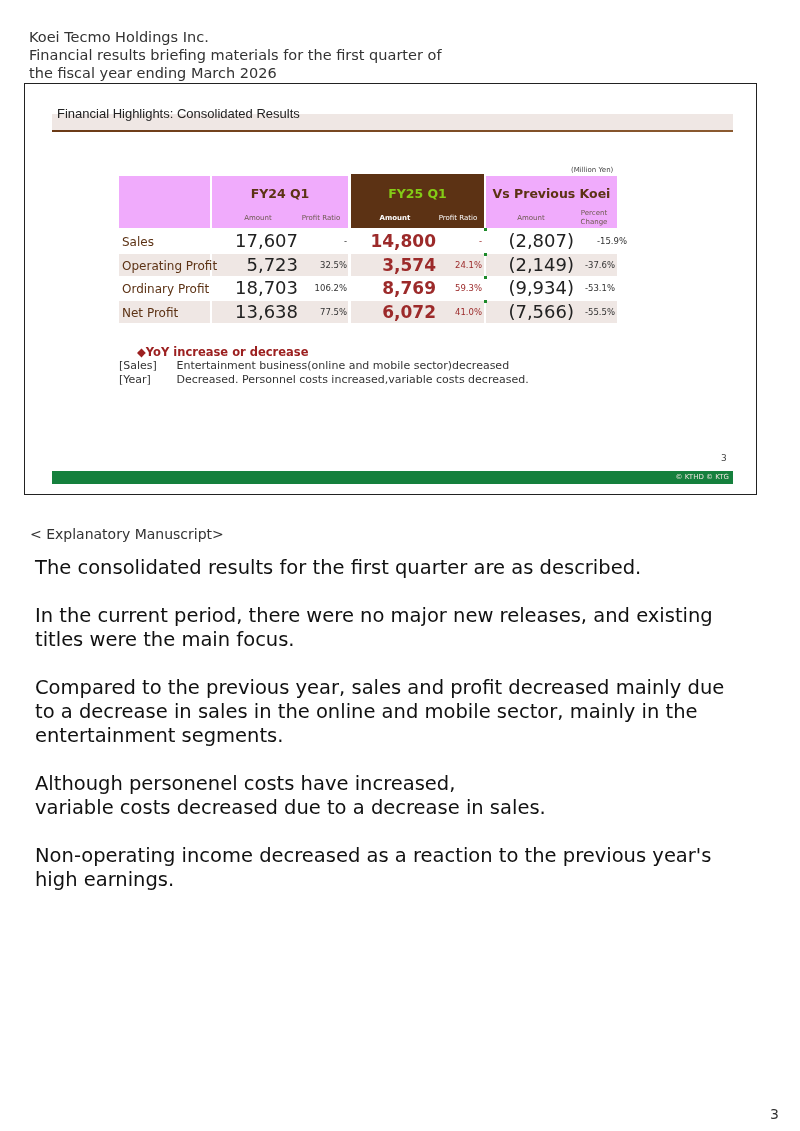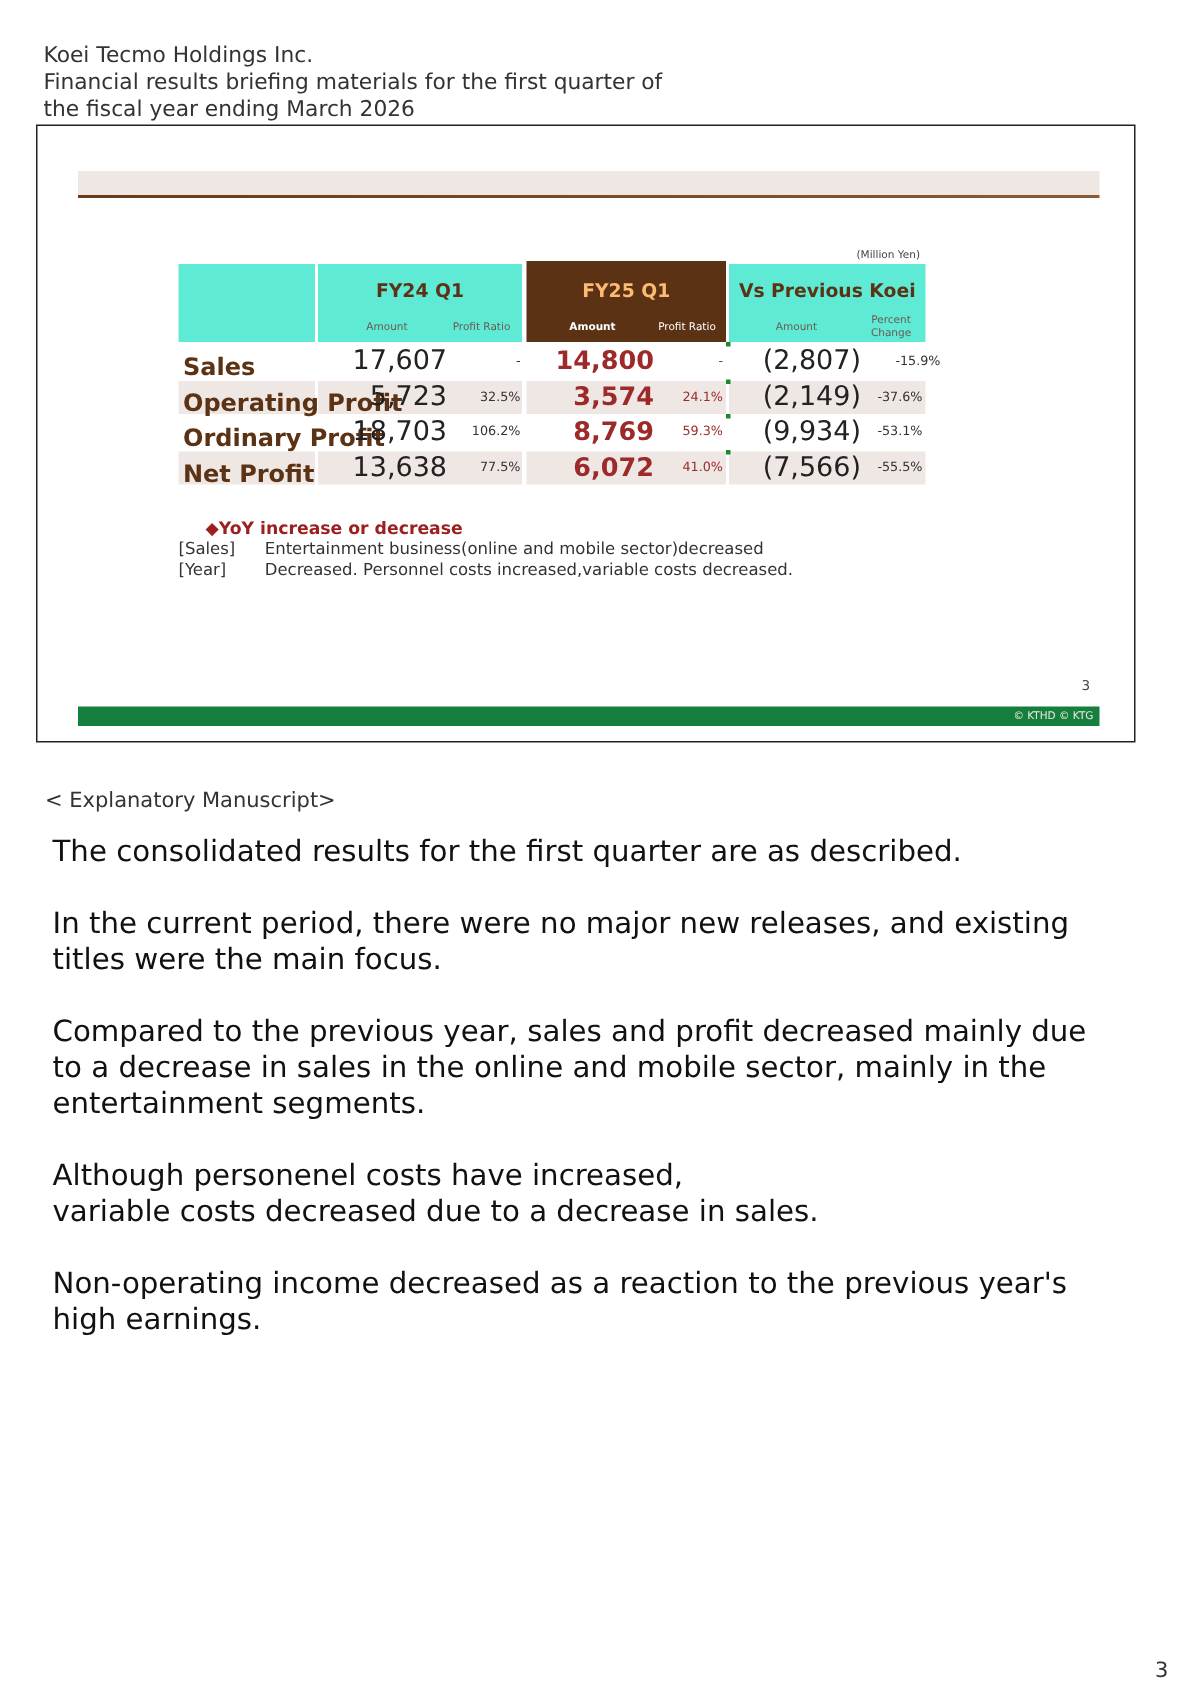--- a/index.html
+++ b/index.html
@@ -24,39 +24,39 @@
     background: linear-gradient(to right, #6b3a16, #8b5a30);
   }
   .slide-title {
     position: absolute; left: 32px; top: 22px; font-size: 13px; color: #222;
     font-family: "Liberation Sans", sans-serif; white-space: nowrap;
   }
   .unit-note { position: absolute; left: 546px; top: 82px; font-size: 7px; color: #444; white-space: nowrap; }
 
   .tbl { position: absolute; left: 94px; top: 92px; }
   .hdr-cell {
-    position: absolute; background: #5eead4;
+    position: absolute; background: #f0abfc;
   }
   .hdr-cell.dark { background: #5c3214; }
   .hdr-title {
     position: absolute; left: 0; right: 0; top: 10px; text-align: center;
     font-weight: bold; font-size: 12.5px; color: #5c3214;
   }
-  .hdr-cell.dark .hdr-title { color: #fdba74; }
+  .hdr-cell.dark .hdr-title { color: #84cc16; }
   .hdr-sub {
     position: absolute; top: 38px; font-size: 7px; color: #6d5a50; text-align: center; line-height: 9px;
   }
   .hdr-cell.dark .hdr-sub { color: #ffffff; }
   .hdr-cell.dark .hdr-sub.bold { font-weight: bold; }
 
   .row { position: absolute; left: 0; width: 498px; height: 22px; }
   .row.shaded .cell-bg { background: #efe7e4; }
   .cell-bg { position: absolute; top: 0; height: 22px; }
   .row-label {
-    position: absolute; left: 3px; top: 5px; font-size: 16px; font-weight: bold; color: #5c3214; white-space: nowrap;
+    position: absolute; left: 3px; top: 5px; font-size: 12px; font-weight: normal; color: #5c3214; white-space: nowrap;
   }
   .num {
     position: absolute; top: 0px; font-size: 18px; text-align: right; color: #222; line-height: 22px;
     font-family: "DejaVu Sans", sans-serif;
   }
   .num.bold { font-weight: bold; color: #9c2a2a; font-size: 17px; }
   .pct {
     position: absolute; top: 6px; font-size: 8.5px; text-align: right; color: #333; line-height: 10px;
   }
   .pct.red { color: #9c2a2a; }
@@ -89,20 +89,21 @@
 
 <div class="doc-header">
   <div>Koei Tecmo Holdings Inc.</div>
   <div>Financial results briefing materials for the first quarter of</div>
   <div>the fiscal year ending March 2026</div>
 </div>
 
 <div class="slide">
   <div class="slide-title-bar"></div>
   <div class="slide-title-line"></div>
+  <div class="slide-title">Financial Highlights: Consolidated Results</div>
 
   <div class="unit-note">(Million Yen)</div>
 
   <div class="tbl">
 
     <div class="hdr-cell" style="left:0; top:0; width:91px; height:52px;"></div>
 
     <div class="hdr-cell" style="left:93px; top:0; width:136px; height:52px;">
       <div class="hdr-title">FY24 Q1</div>
       <div class="hdr-sub" style="left:16px; width:60px;">Amount</div>

